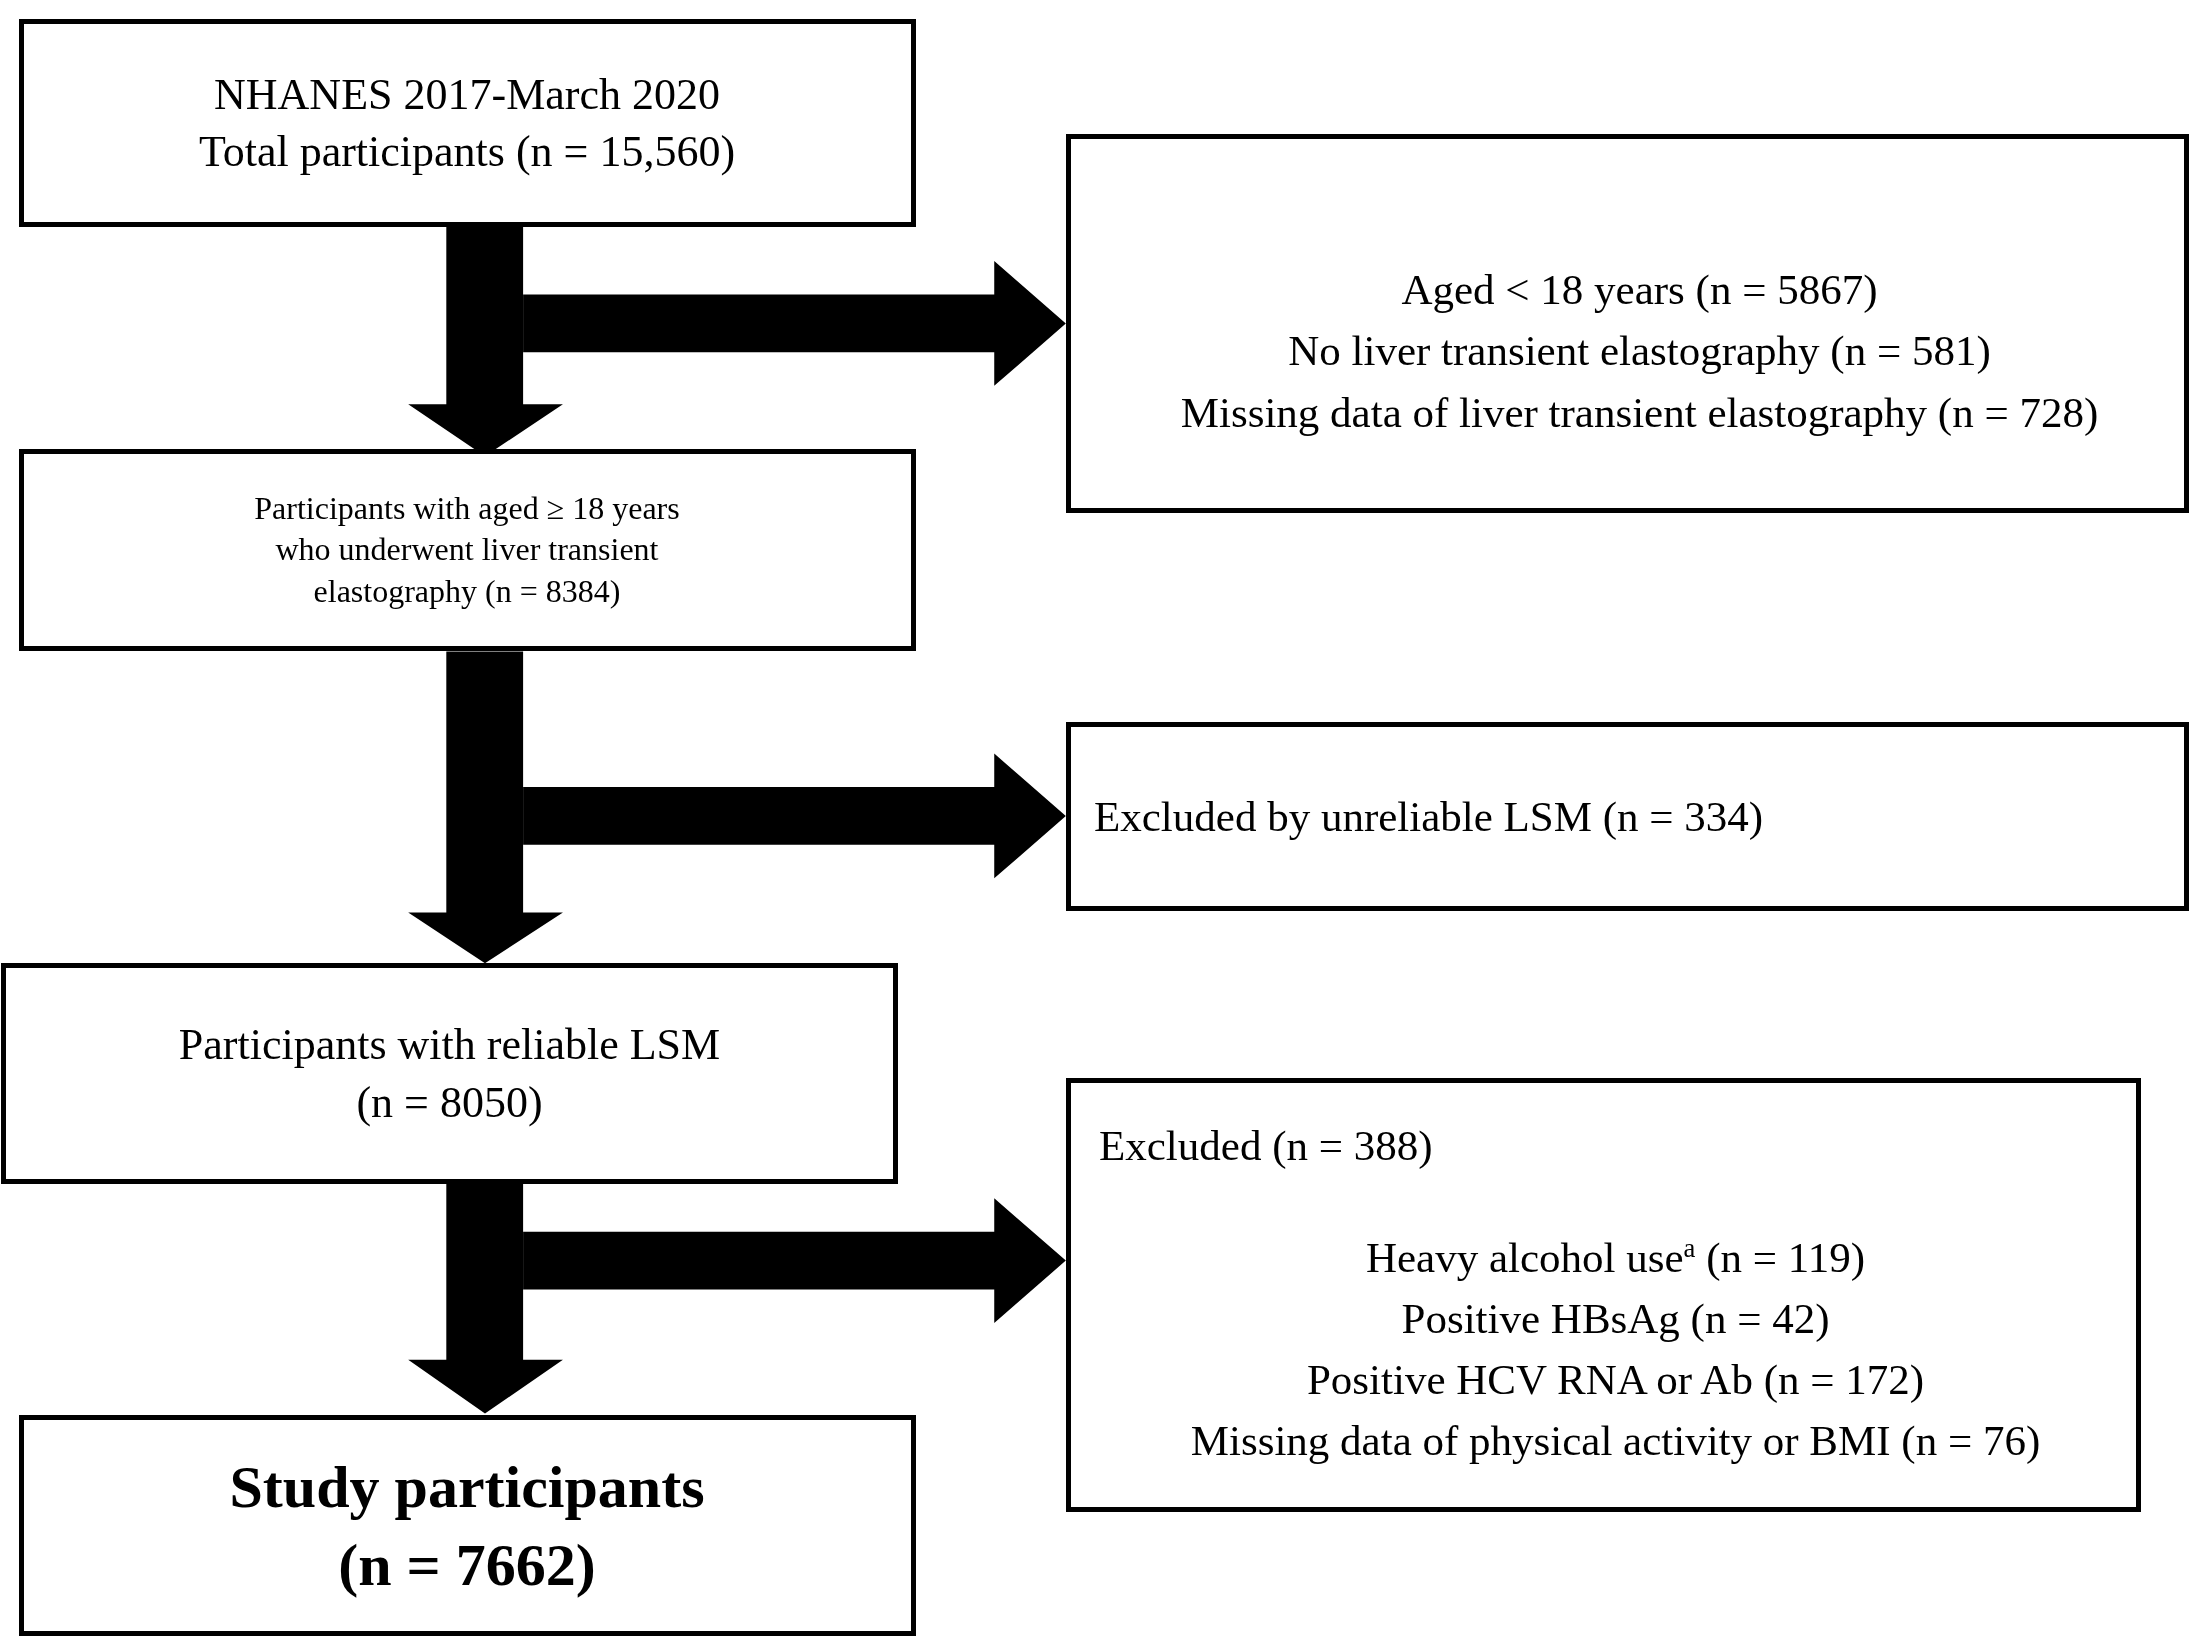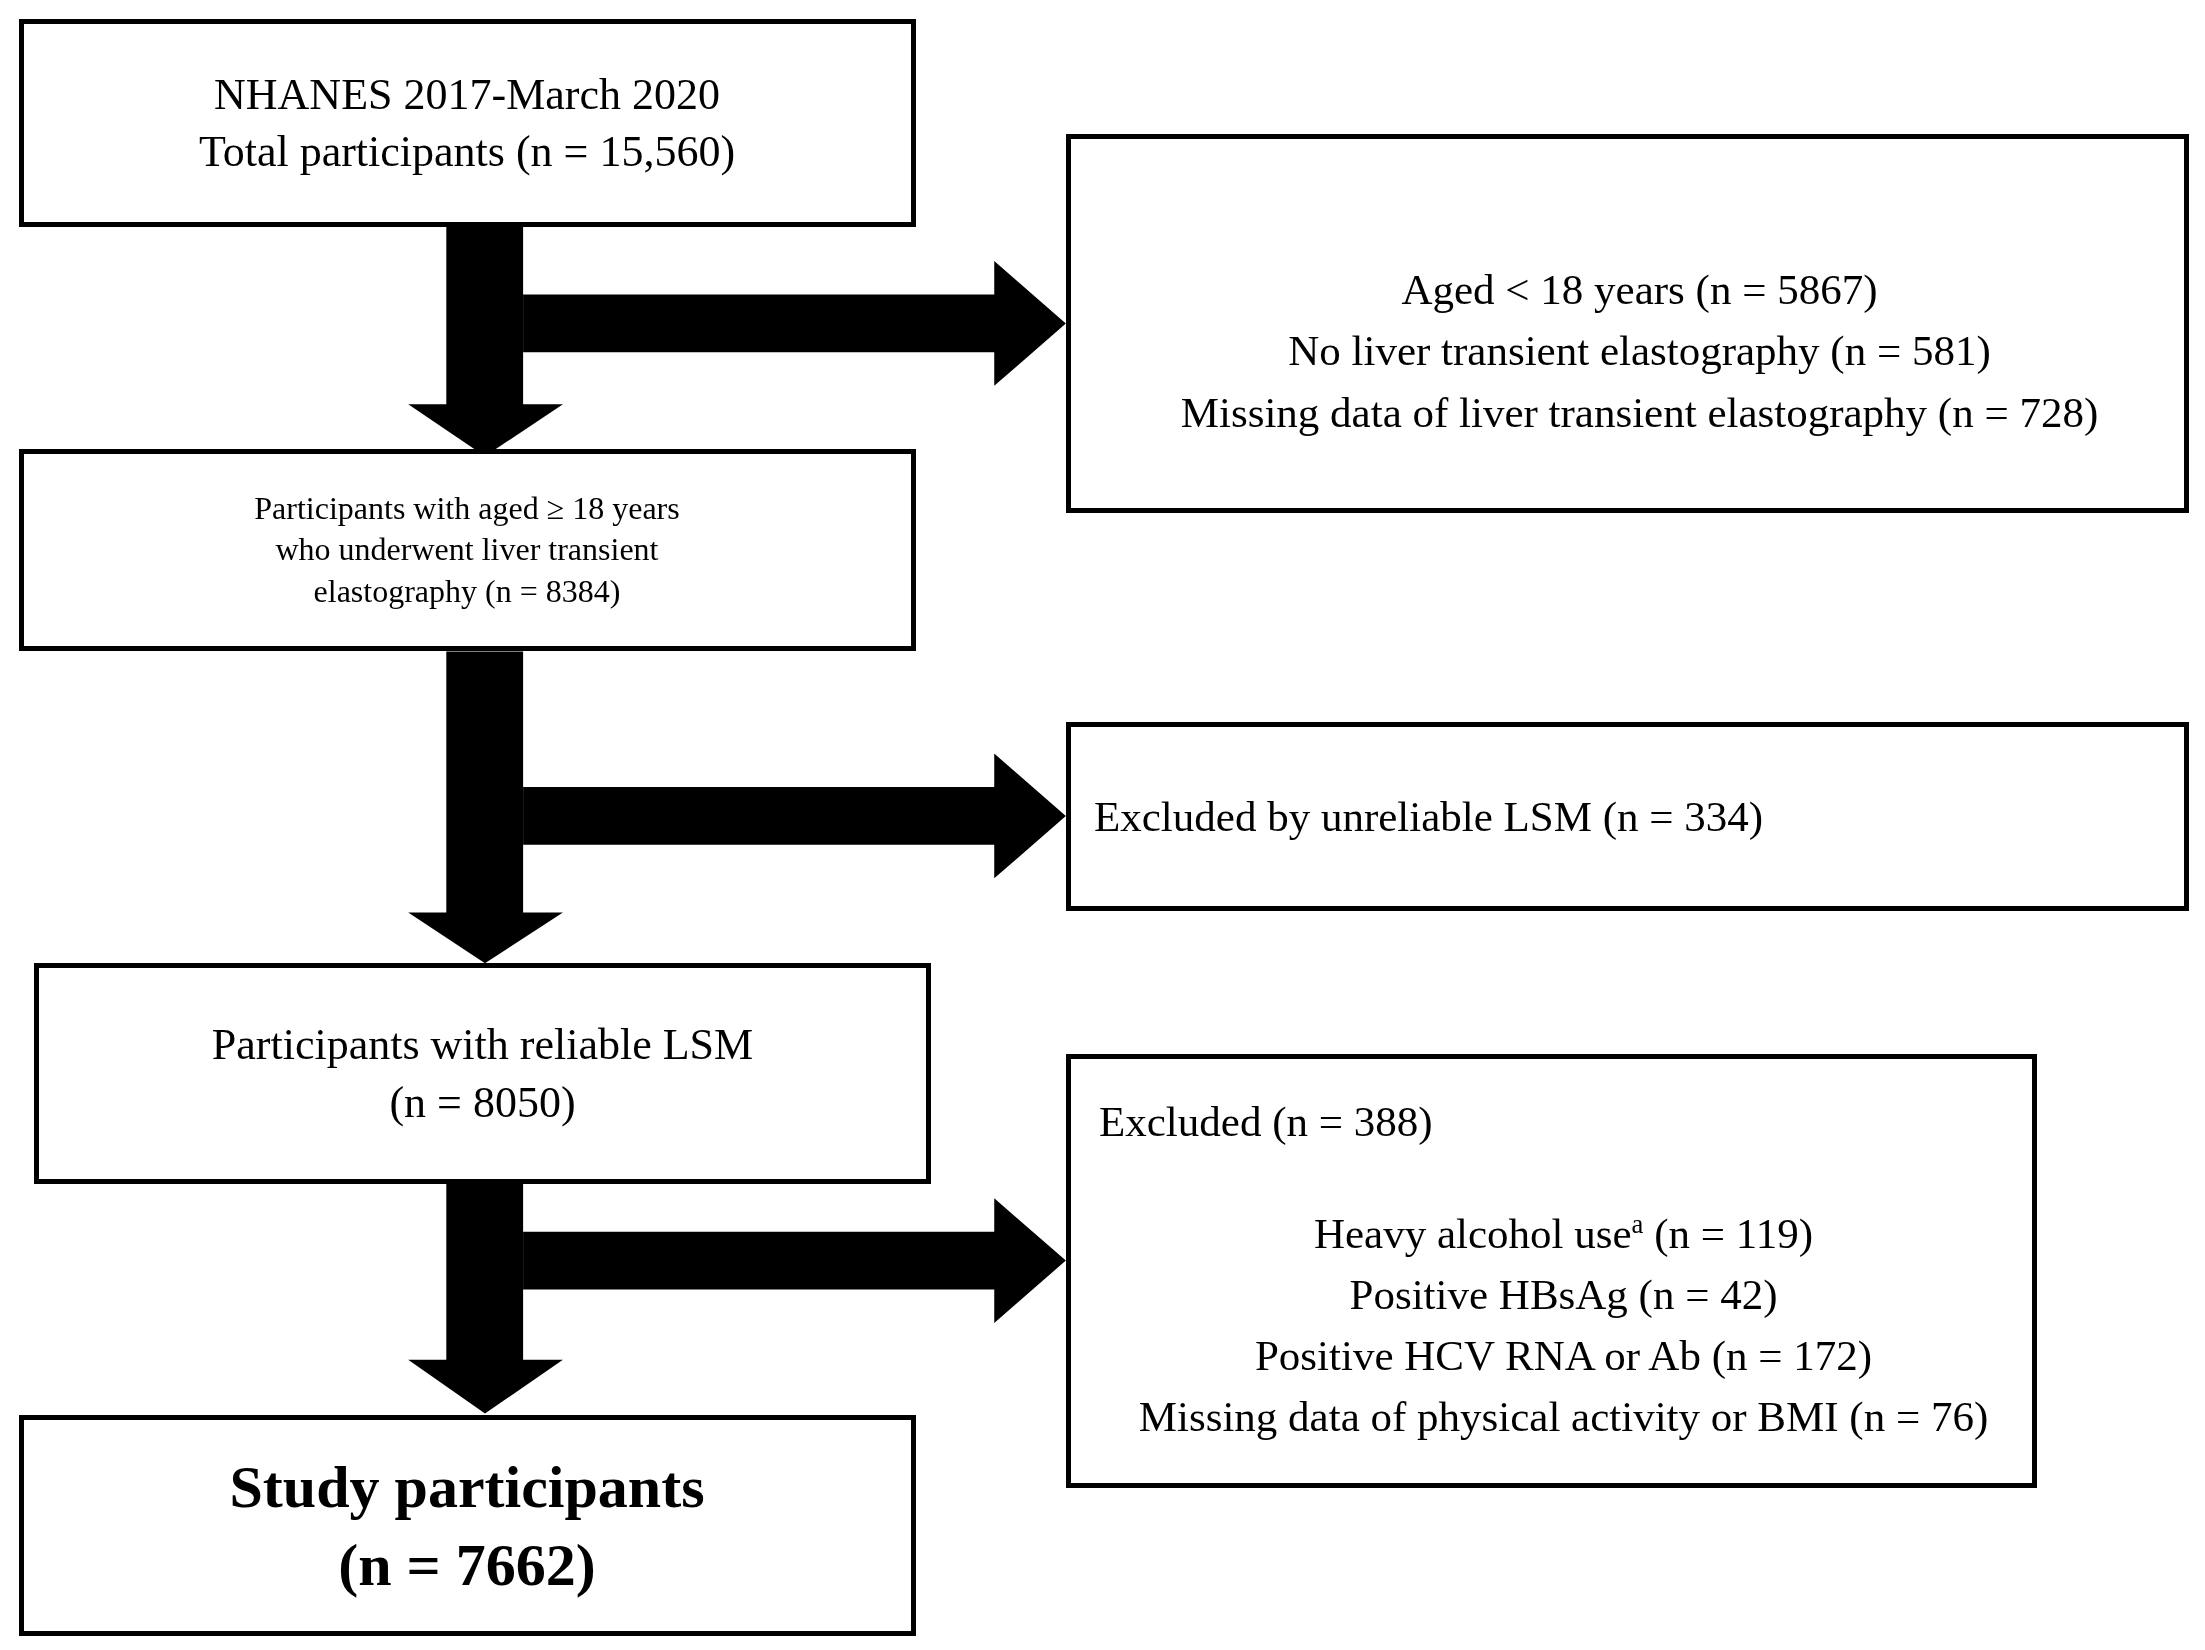--- a/index.html
+++ b/index.html
@@ -24,27 +24,27 @@
     display:block;
     white-space:nowrap;
     line-height:1.30;
   }
   .center{align-items:center;text-align:center;}
   .leftal{align-items:flex-start;text-align:left;}
 
   
   #box-source{left:18.5px;top:19px;width:897px;height:208px;font-size:44px;}
   #box-adults{left:18.5px;top:449px;width:897px;height:202px;font-size:32px;}
-  #box-reliable{left:34px;top:963px;width:897px;height:221px;font-size:44px;}
+  #box-reliable{left:1px;top:963px;width:897px;height:221px;font-size:44px;}
   #box-final{left:18.5px;top:1415px;width:897px;height:221px;font-size:60px;font-weight:bold;}
 
   
   #box-excl-1{left:1066px;top:134px;width:1123px;height:379px;font-size:43px;}
   #box-excl-2{left:1066px;top:722px;width:1123px;height:189px;font-size:43px;}
-  #box-excl-3{left:1066px;top:1054px;width:971px;height:434px;font-size:43px;}
+  #box-excl-3{left:1066px;top:1078px;width:1075px;height:434px;font-size:43px;}
 
   .excl-head{
     display:block;white-space:nowrap;line-height:1.25;
     padding-left:28px;text-align:left;align-self:flex-start;
   }
   .excl-body{
     align-self:center;text-align:center;
     margin-top:55px;
     margin-left:24px;
   }

